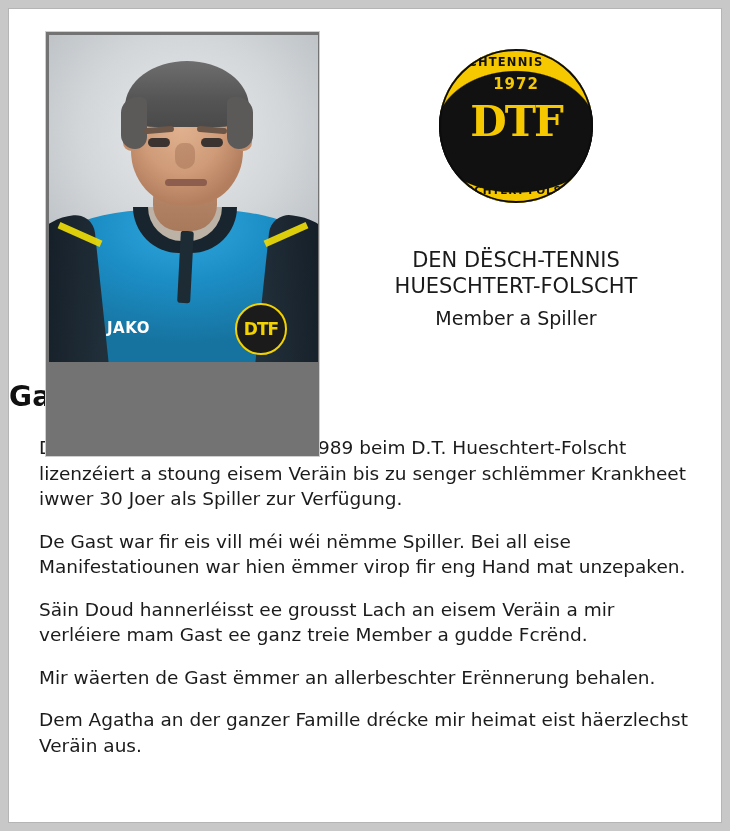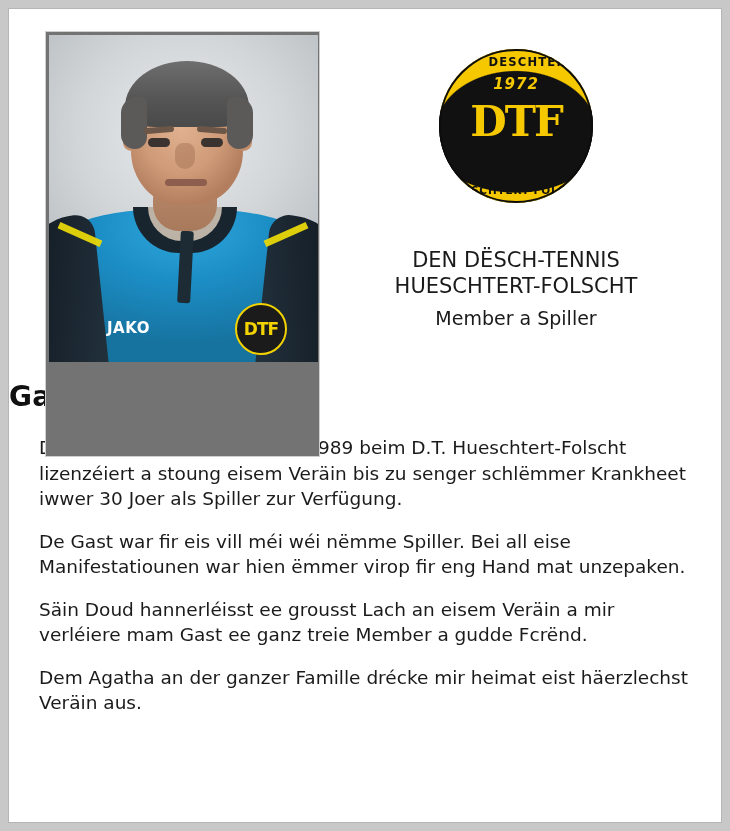--- a/index.html
+++ b/index.html
@@ -311,26 +311,25 @@
   }
   .logo-year {
     position: absolute;
     left: 0; right: 0;
     top: 26px;
     text-align: center;
     color: #f5c800;
     font-size: 15px;
     font-weight: bold;
     letter-spacing: 1px;
-    font-style: italic;
   }
   .logo-arc-top, .logo-arc-bot {
     position: absolute;
     left: 0; right: 0;
-    text-align: right;
+    text-align: left;
     color: #111111;
     font-size: 11.5px;
     font-weight: bold;
     letter-spacing: 1.2px;
   }
   .logo-arc-top { top: 6px; }
   .logo-arc-bot { bottom: 7px; font-size: 10.5px; letter-spacing: .8px; }
   
   .club-lines {
     position: absolute;
@@ -429,16 +428,17 @@
       <div>Member a Spiller</div>
     </div>
   </div>
 
   <h1 class="deceased-name">Gast HEFTRICH</h1>
 
   <div class="body-text">
     <p>De Gast war zënter dem 4.7.1989 beim D.T. Hueschtert-Folscht lizenzéiert a stoung eisem Veräin bis zu senger schlëmmer Krankheet iwwer 30 Joer als Spiller zur Verfügung.</p>
     <p>De Gast war fir eis vill méi wéi nëmme Spiller. Bei all eise Manifestatiounen war hien ëmmer virop fir eng Hand mat unzepaken.</p>
     <p>Säin Doud hannerléisst ee grousst Lach an eisem Veräin a mir verléiere mam Gast ee ganz treie Member a gudde Fcrënd.</p>
+    <p>Mir wäerten de Gast ëmmer an allerbeschter Erënnerung behalen.</p>
     <p>Dem Agatha an der ganzer Famille drécke mir heimat eist häerzlechst Veräin aus.</p>
   </div>
 
 </div>
 
 </body></html>

